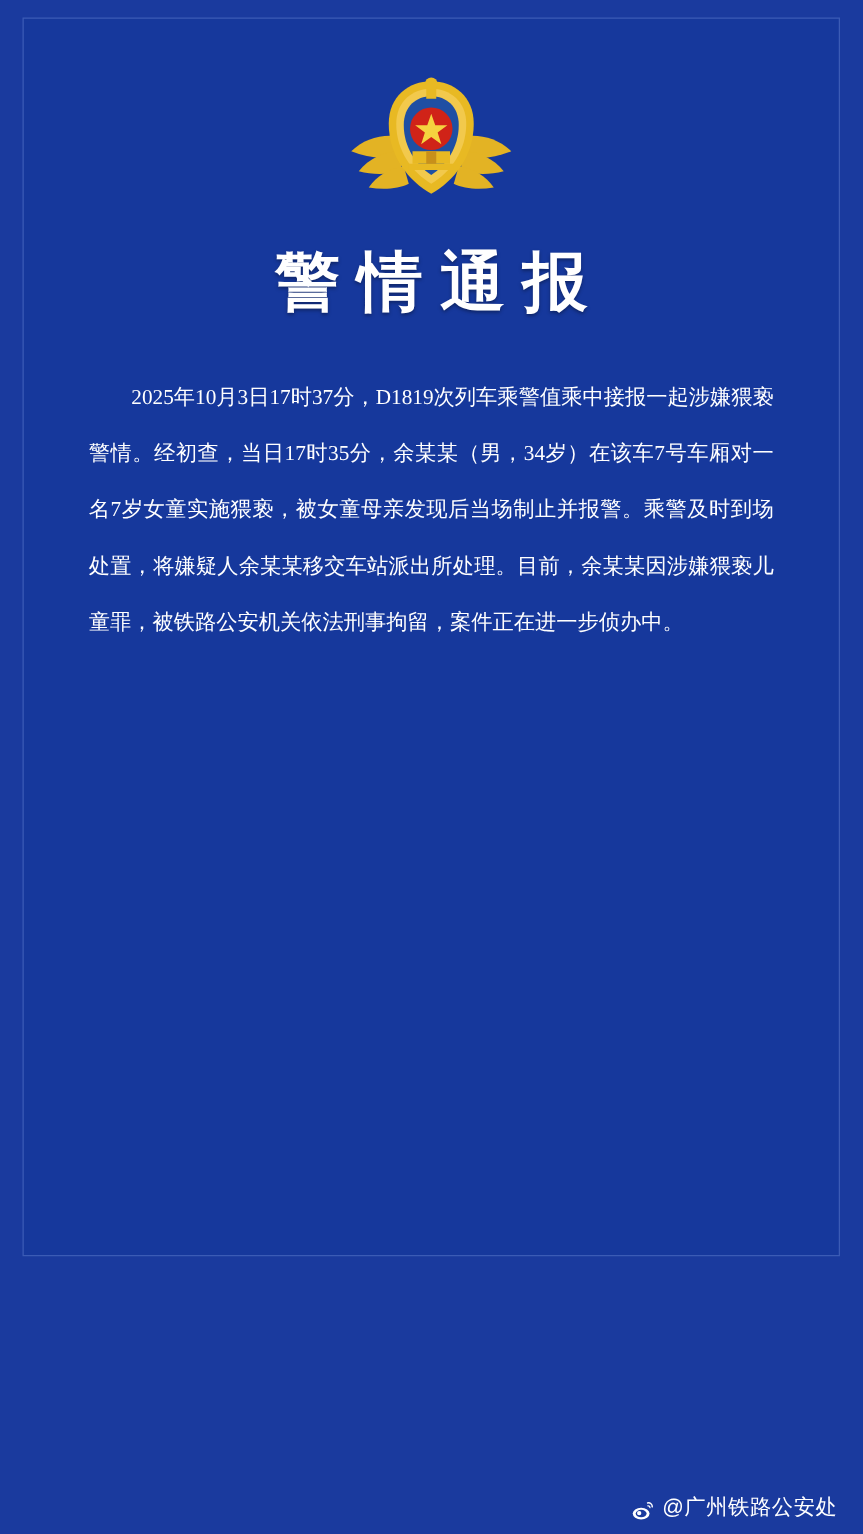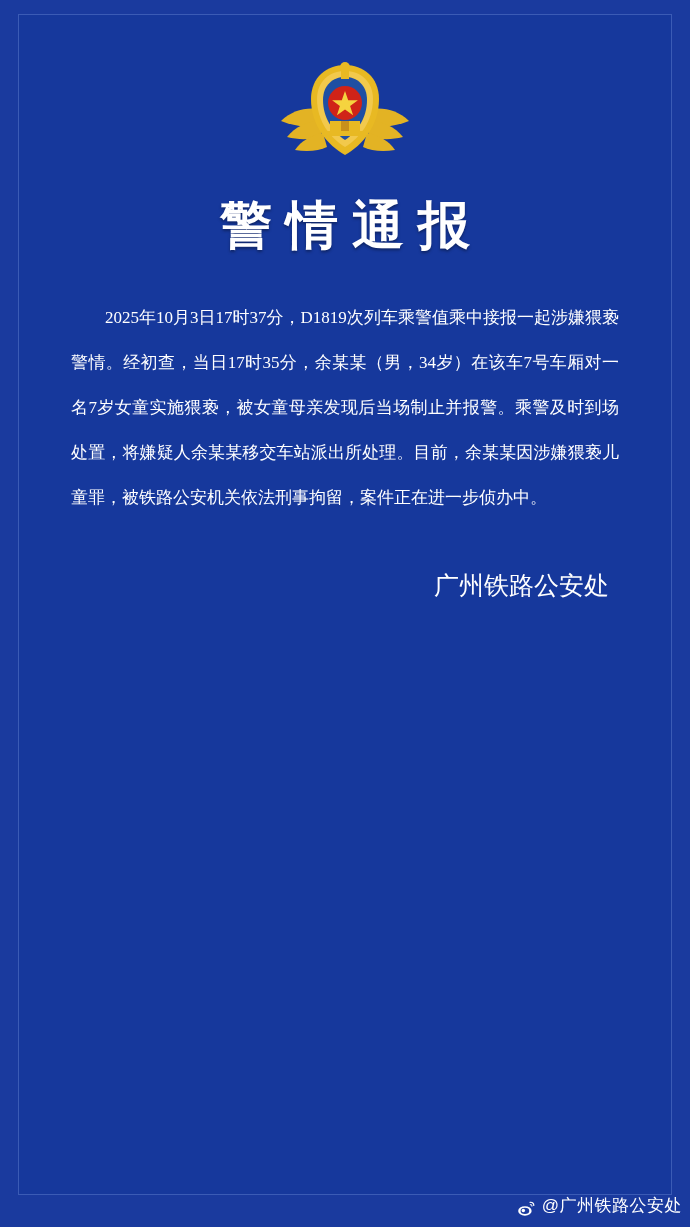--- a/index.html
+++ b/index.html
@@ -12,21 +12,21 @@
     background: #1a3a9e;
     font-family: "Liberation Serif", "DejaVu Serif", serif;
     overflow: hidden;
     position: relative;
   }
   .page {
     position: absolute;
     left: 18px;
     top: 14px;
     width: 654px;
-    height: 1181px;
+    height: 991px;
     background: linear-gradient(180deg, #16389c 0%, #16389c 100%);
     border: 1px solid #3b5bb5;
     box-sizing: border-box;
   }
   .emblem-wrap {
     display: flex;
     justify-content: center;
     padding-top: 36px;
   }
   .emblem {
@@ -66,21 +66,21 @@
   }
   .footer {
     position: absolute;
     left: 0;
     right: 0;
     bottom: 6px;
     height: 32px;
     display: flex;
     align-items: center;
     justify-content: flex-end;
-    padding-right: 8px;
+    padding-right: 20px;
     color: #ffffff;
     font-size: 17px;
     font-family: "Liberation Sans", sans-serif;
   }
   .weibo-icon {
     display: inline-block;
     width: 19px;
     height: 19px;
     margin-right: 6px;
     position: relative;
@@ -134,21 +134,20 @@
     </div>
   </div>
 
   <div class="title">警情通报</div>
 
   <div class="body-text">
     <p>2025年10月3日17时37分，D1819次列车乘警值乘中接报一起涉嫌猥亵警情。经初查，当日17时35分，余某某（男，34岁）在该车7号车厢对一名7岁女童实施猥亵，被女童母亲发现后当场制止并报警。乘警及时到场处置，将嫌疑人余某某移交车站派出所处理。目前，余某某因涉嫌猥亵儿童罪，被铁路公安机关依法刑事拘留，案件正在进一步侦办中。</p>
   </div>
 
   <div class="signature">
-    <div>广州铁路公安处</div>
   </div>
 
 </div>
 
 <div class="footer">
   <span class="weibo-icon">
     <svg viewBox="0 0 24 24" width="19" height="19" xmlns="http://www.w3.org/2000/svg">
       <ellipse cx="10" cy="15" rx="8.5" ry="6" fill="#ffffff"></ellipse>
       <ellipse cx="10" cy="15" rx="5.5" ry="3.8" fill="#1a3a9e"></ellipse>
       <circle cx="8" cy="14.5" r="2.2" fill="#ffffff"></circle>

